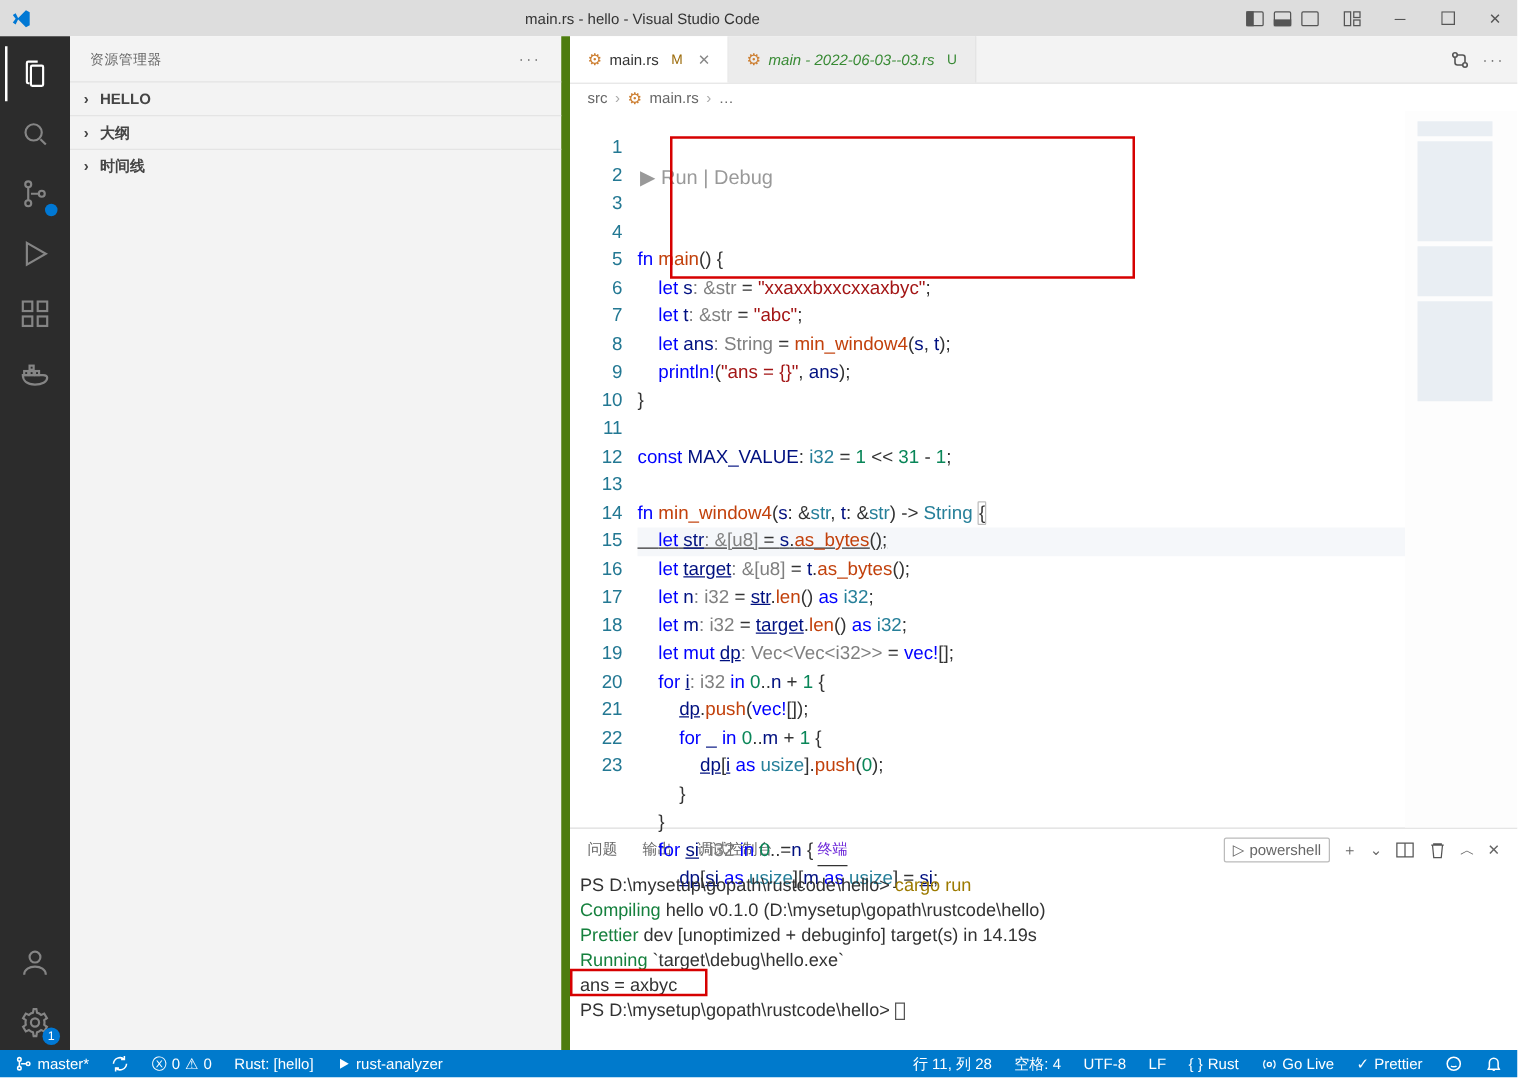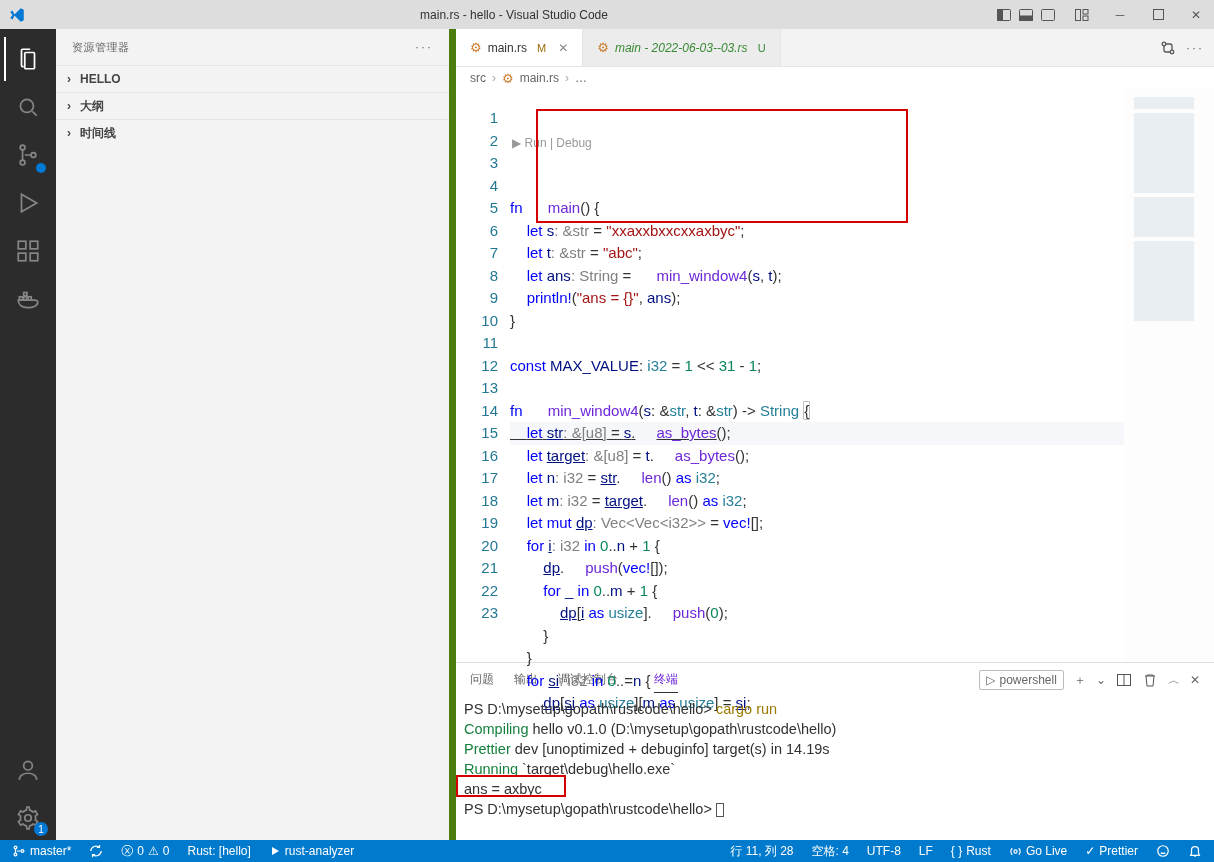--- a/index.html
+++ b/index.html
@@ -43,29 +43,29 @@
   .tabs .spacer { flex:1; }
   .tabs .actions { display:flex; align-items:center; gap:10px; padding-right:10px; color:#666; }
 
   .breadcrumb { height: 22px; padding: 2px 14px; color:#666; display:flex; align-items:center; gap:6px; font-size:12px;}
   .breadcrumb .sep { color:#aaa; }
 
   .codewrap { flex:1; display:flex; min-height:0; position:relative; }
   .gutter { width: 54px; text-align:right; padding: 0 12px 0 0; color:#237893; font-family: Consolas, monospace; font-size:15px; line-height:22.5px; }
   .gutter .ln { height:22.5px; }
   .code { flex:1; font-family: Consolas, "Courier New", monospace; font-size:15px; line-height:22.5px; color:#333; position:relative; white-space: pre; padding-top:0; }
-  .codelens { color:#999; font-size:12px; line-height:18px; padding-left:2px;}
+  .codelens { color:#999; font-size:16px; line-height:18px; padding-left:2px;}
   .minimap { width: 90px; background: #fdfdfd; padding: 4px; }
   .mm-block { background: #e9eef3; width:60px; margin-left:6px;}
   .mm1{height:12px;margin-top:4px;} .mm2{height:80px;margin-top:4px;} .mm3{height:40px;margin-top:4px;}
 
   .red-box { position:absolute; border:2px solid #d60000; }
 
   
-  .kw { color:#0000ff; } .fnname{color:#6d28d9;margin-left:21px;} .ty{color:#267f99;}
+  .kw { color:#0000ff; } .fnname{color:#c2410c;} .ty{color:#267f99;}
   .str{color:#a31515;} .num{color:#098658;} .var{color:#001080;text-decoration: underline;}
   .varsimple{color:#001080;} .macro{color:#0000ff;} .fade{color:#808080;}
   .cursor-line{ background:#f5f7fa;text-decoration:underline; }
   .brace-hi { border:1px solid #bdbdbd; border-radius:1px; }
 
   
   .panel { border-top: 1px solid #ddd; display:flex; flex-direction:column; height: 178px; }
   .panel-tabs { display:flex; align-items:center; height: 34px; padding: 0 14px; gap:16px; color:#666; }
   .panel-tabs .ptab { padding: 4px 0; }
   .panel-tabs .ptab.active { color:#6d28d9; border-bottom:1px solid #333;margin-left:16px;}

